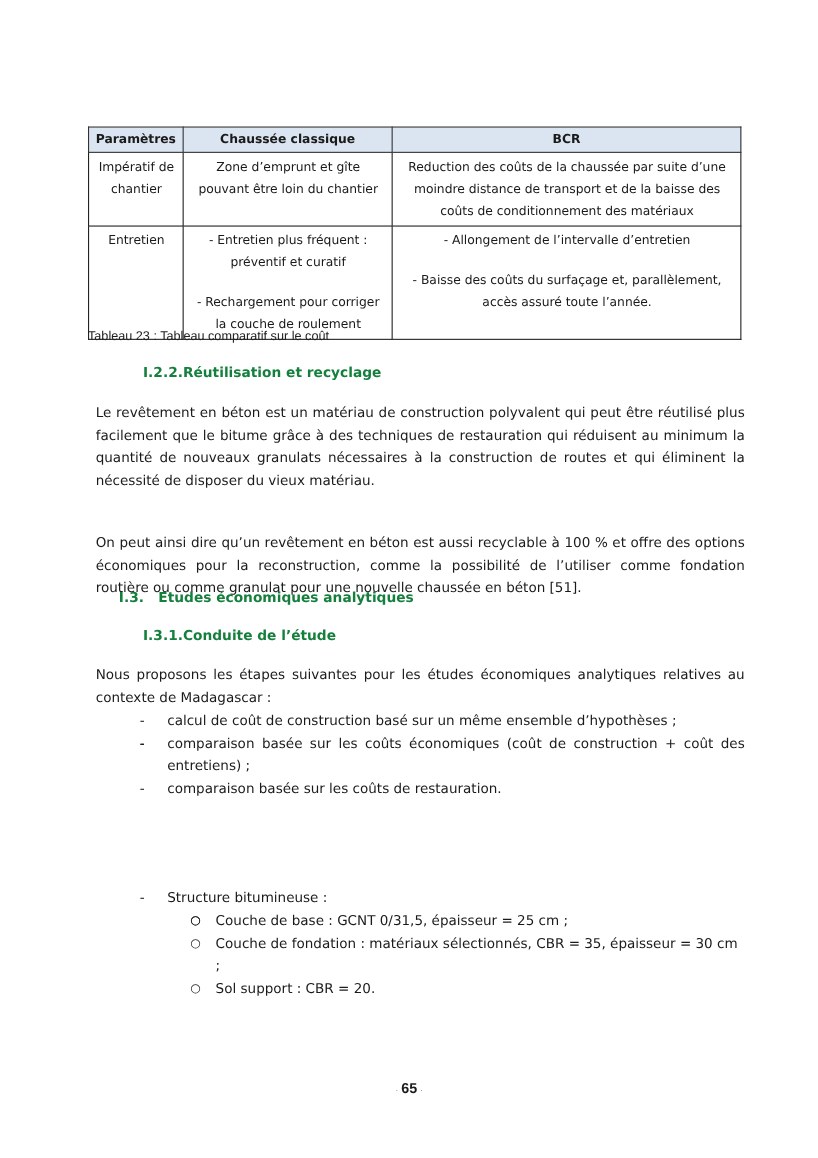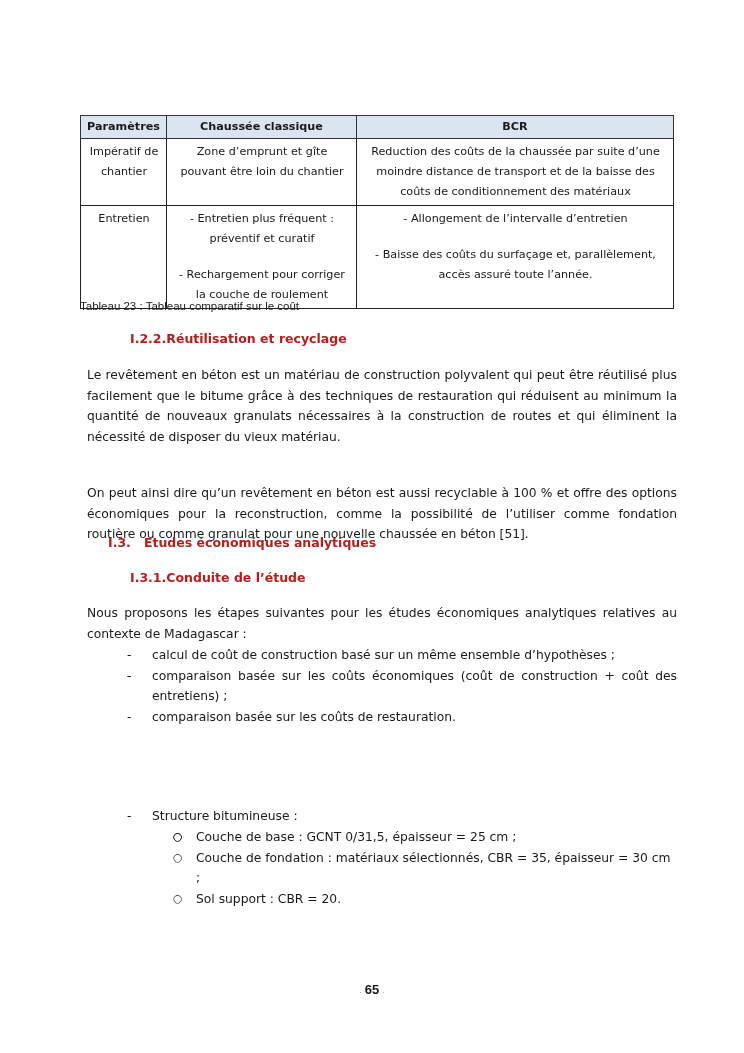--- a/index.html
+++ b/index.html
@@ -14,21 +14,21 @@
   table.cmp td.c1 { width:74px; }
   table.cmp td.c2 { width:178px; }
   table.cmp td p { margin:0; }
   table.cmp td p + p { margin-top:16px; }
   table.cmp tr.r1 td { height:58px; }
   table.cmp tr.r2 td { height:82px; }
 
   .caption { position:absolute; left:80px; width:594px; top:300px; text-align:left;
              font-family:"Liberation Sans", sans-serif; font-size:11.5px; color:#222; }
 
-  .h { position:absolute; font-family:"DejaVu Sans", sans-serif; font-weight:bold; font-size:12.5px; color:#b91c1c; }
+  .h { position:absolute; font-family:"DejaVu Sans", sans-serif; font-weight:bold; font-size:12.5px; color:#15803d; }
   .para { position:absolute; left:87px; width:590px; font-family:"DejaVu Sans", sans-serif;
           font-size:12.3px; line-height:20.6px; text-align:justify; margin:0; color:#1a1a1a; }
 
   .list { position:absolute; margin:0; padding:0; list-style:none;
           font-family:"DejaVu Sans", sans-serif; font-size:12.3px; line-height:20.6px; }
   .list li { position:relative; padding-left:0; }
   .dash-list { left:152px; width:525px; }
   .dash-list li { text-align:justify; }
   .dash-list li .mark { position:absolute; left:-25px; top:0; }
   .circ-list { left:196px; width:480px; }

